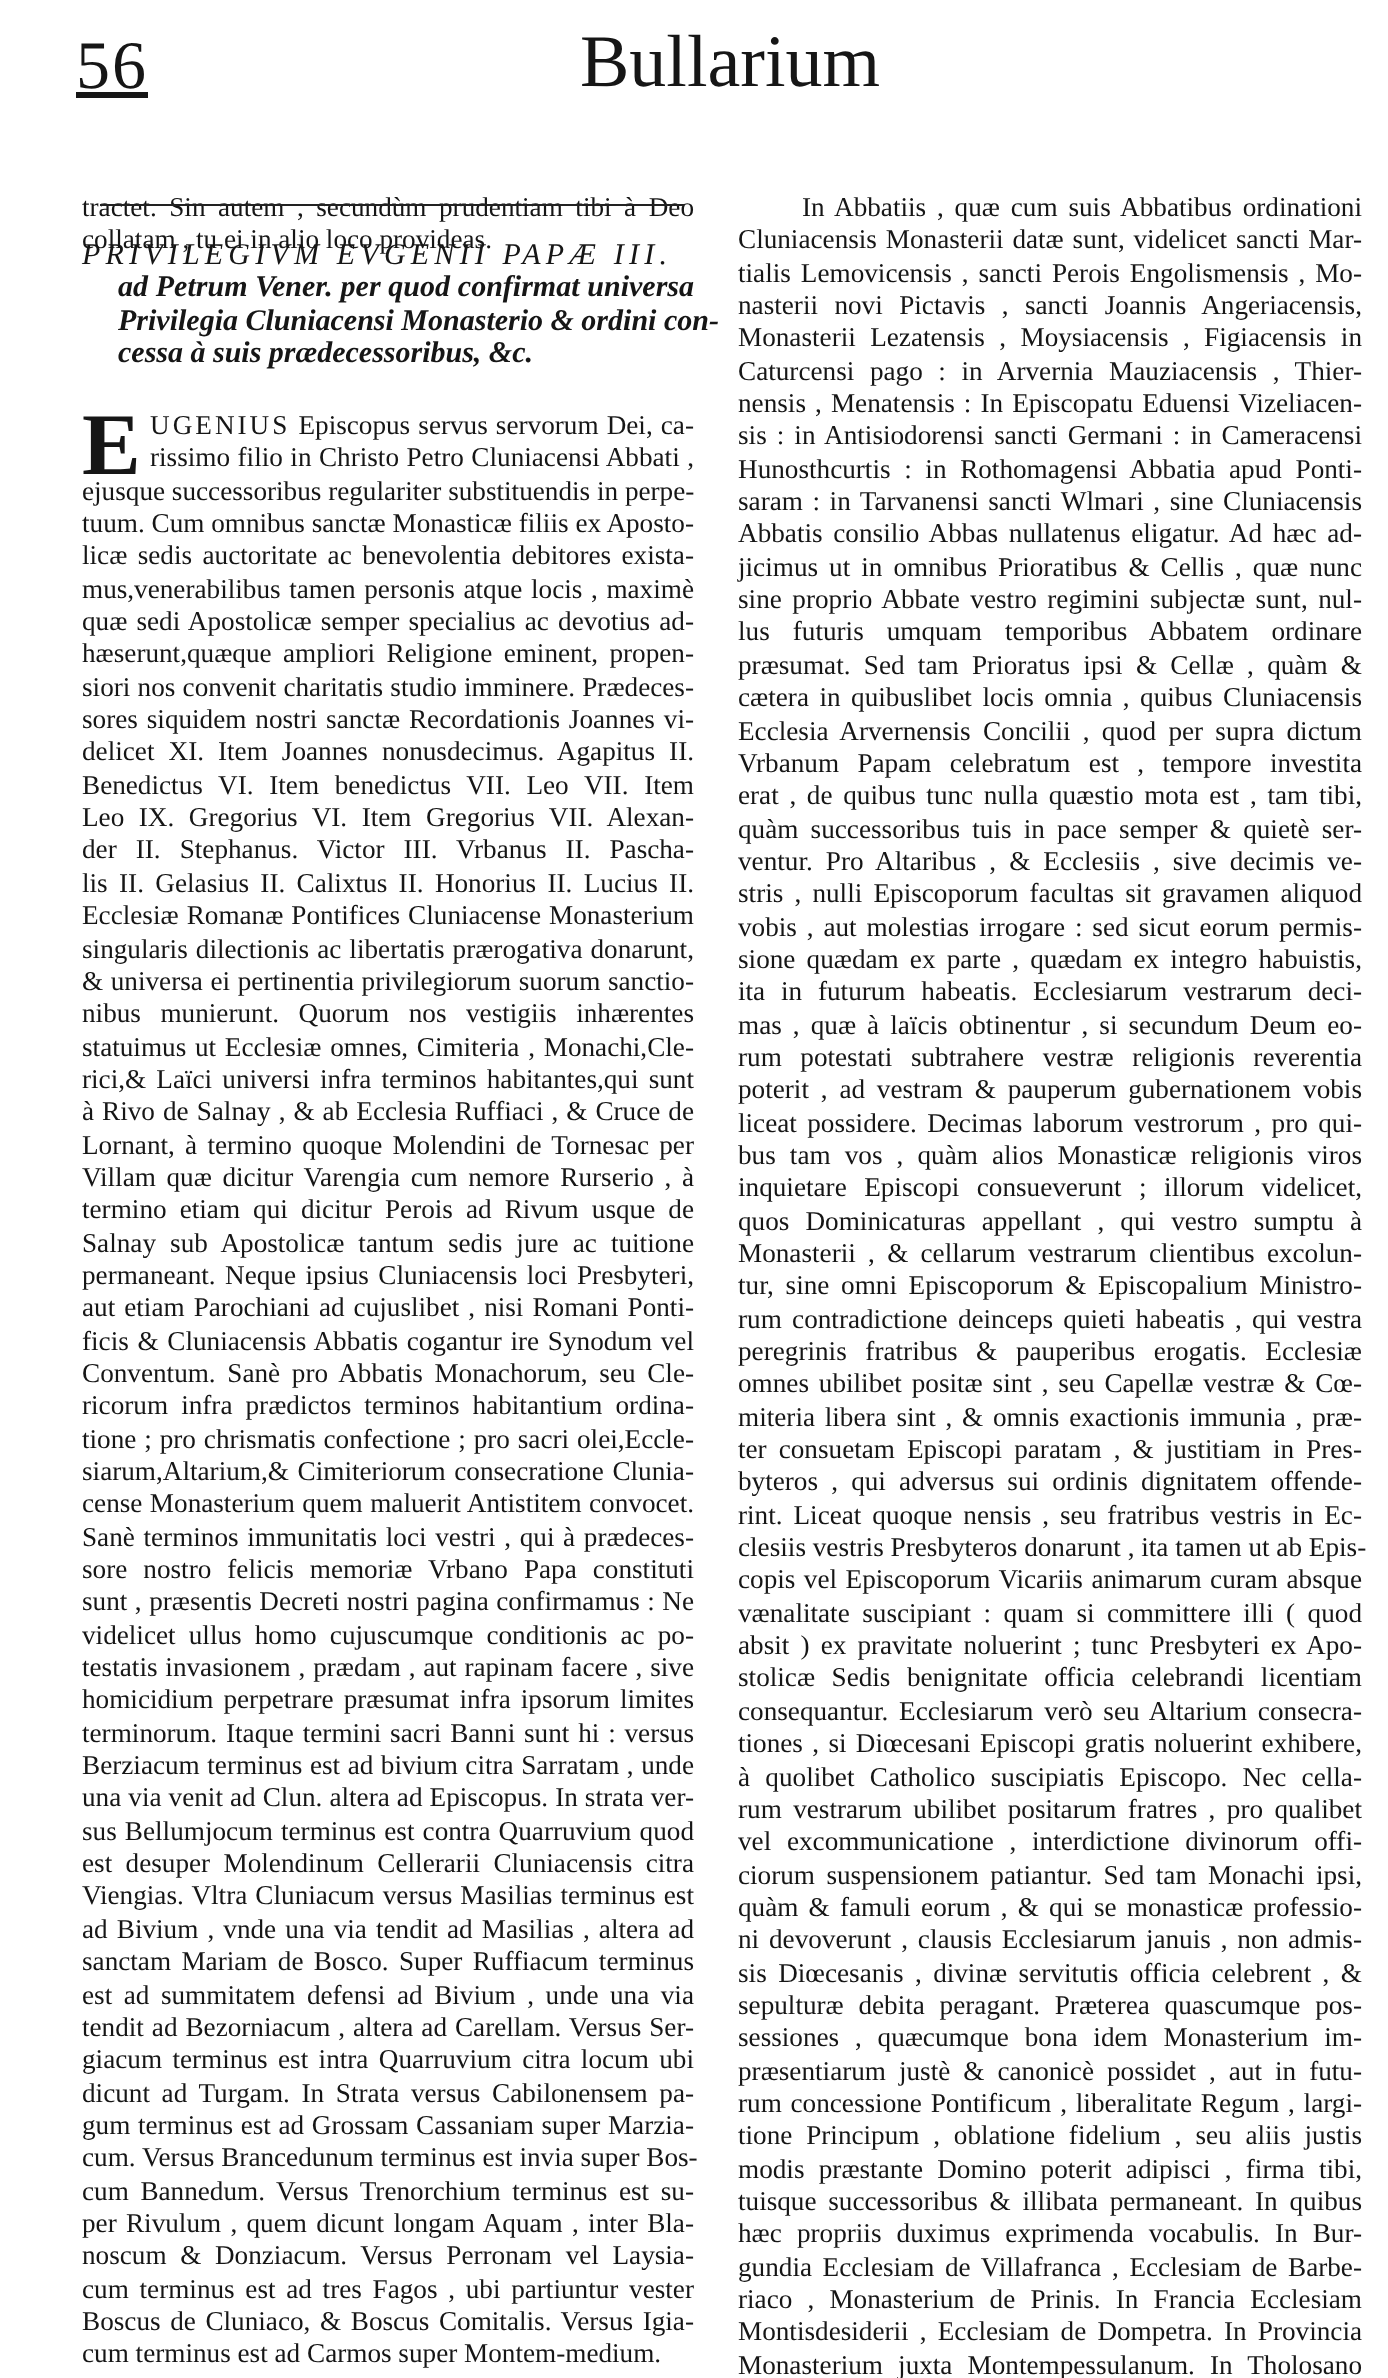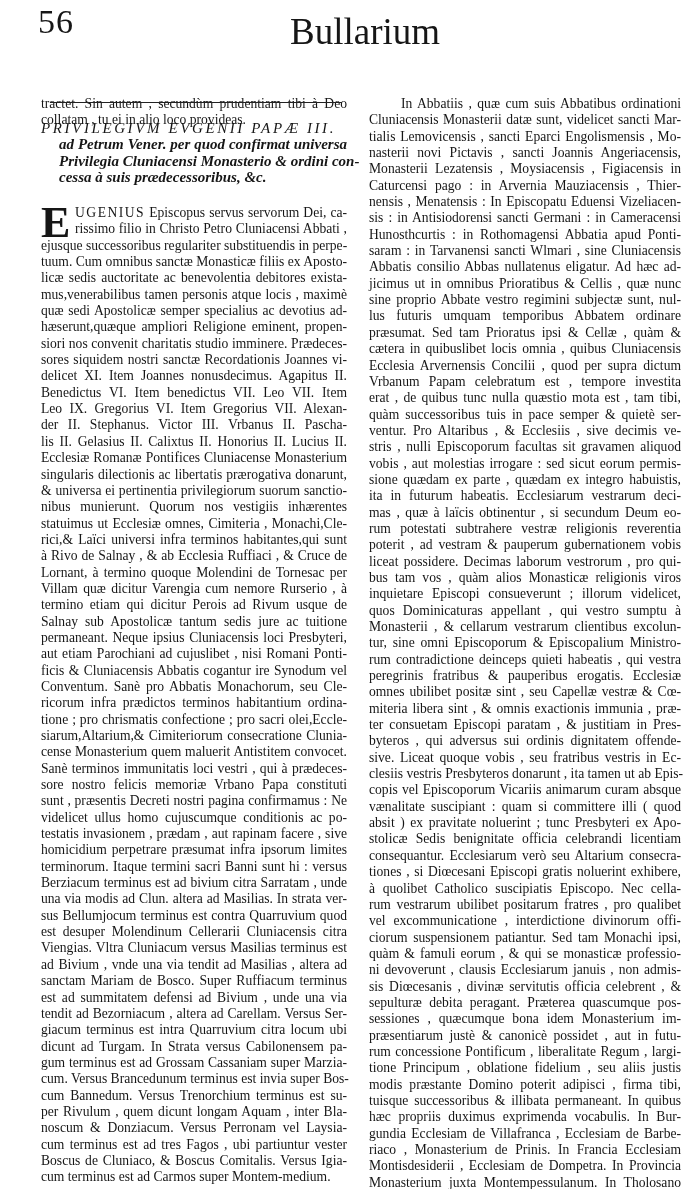--- a/index.html
+++ b/index.html
@@ -2,22 +2,22 @@
 <html><head>
 <meta charset="utf-8">
 <style>
   html, body { margin: 0; padding: 0; background: #ffffff; }
   body {
     width: 694px; height: 1189px; overflow: hidden; position: relative;
     font-family: "Liberation Serif", "DejaVu Serif", serif;
     color: #161616;
   }
   .page-number {
-    position: absolute; left: 38px; top: 2px;
-    font-size: 34px; line-height: 40px; letter-spacing: 1px;
+    position: absolute; left: 38px; top: 14px;
+    font-size: 34px; line-height: 40px; letter-spacing: 1px; text-decoration: underline;
   }
   .running-head {
     position: absolute; left: 290px; top: 10px;
     font-size: 37px; line-height: 44px;
   }
   .col {
     position: absolute; top: 56px;
     font-size: 13.6px; line-height: 16.35px;
     text-align: justify;
     margin-top: 40px;
@@ -116,21 +116,21 @@
     <span class="line">siarum,Altarium,&amp; Cimiteriorum consecratione Clunia-</span>
     <span class="line">cense Monasterium quem maluerit Antistitem convocet.</span>
     <span class="line">Sanè terminos immunitatis loci vestri , qui à prædeces-</span>
     <span class="line">sore nostro felicis memoriæ Vrbano Papa constituti</span>
     <span class="line">sunt , præsentis Decreti nostri pagina confirmamus : Ne</span>
     <span class="line">videlicet ullus homo cujuscumque conditionis ac po-</span>
     <span class="line">testatis invasionem , prædam , aut rapinam facere , sive</span>
     <span class="line">homicidium perpetrare præsumat infra ipsorum limites</span>
     <span class="line">terminorum. Itaque termini sacri Banni sunt hi : versus</span>
     <span class="line">Berziacum terminus est ad bivium citra Sarratam , unde</span>
-    <span class="line">una via modis ad Clun. altera ad Masilias. In strata ver-</span>
+    <span class="line">una via venit ad Clun. altera ad Episcopus. In strata ver-</span>
     <span class="line">sus Bellumjocum terminus est contra Quarruvium quod</span>
     <span class="line">est desuper Molendinum Cellerarii Cluniacensis citra</span>
     <span class="line">Viengias. Vltra Cluniacum versus Masilias terminus est</span>
     <span class="line">ad Bivium , vnde una via tendit ad Masilias , altera ad</span>
     <span class="line">sanctam Mariam de Bosco. Super Ruffiacum terminus</span>
     <span class="line">est ad summitatem defensi ad Bivium , unde una via</span>
     <span class="line">tendit ad Bezorniacum , altera ad Carellam. Versus Ser-</span>
     <span class="line">giacum terminus est intra Quarruvium citra locum ubi</span>
     <span class="line">dicunt ad Turgam. In Strata versus Cabilonensem pa-</span>
     <span class="line">gum terminus est ad Grossam Cassaniam super Marzia-</span>
@@ -139,21 +139,21 @@
     <span class="line">per Rivulum , quem dicunt longam Aquam , inter Bla-</span>
     <span class="line">noscum &amp; Donziacum. Versus Perronam vel Laysia-</span>
     <span class="line">cum terminus est ad tres Fagos , ubi partiuntur vester</span>
     <span class="line">Boscus de Cluniaco, &amp; Boscus Comitalis. Versus Igia-</span>
     <span class="line last">cum terminus est ad Carmos super Montem-medium.</span>
   </div>
 
 <div class="col col-right" id="right-body">
     <span class="line indent">In Abbatiis , quæ cum suis Abbatibus ordinationi</span>
     <span class="line">Cluniacensis Monasterii datæ sunt, videlicet sancti Mar-</span>
-    <span class="line">tialis Lemovicensis , sancti Eparci Engolismensis , Mo-</span>
+    <span class="line">tialis Lemovicensis , sancti Perois Engolismensis , Mo-</span>
     <span class="line">nasterii novi Pictavis , sancti Joannis Angeriacensis,</span>
     <span class="line">Monasterii Lezatensis , Moysiacensis , Figiacensis in</span>
     <span class="line">Caturcensi pago : in Arvernia Mauziacensis , Thier-</span>
     <span class="line">nensis , Menatensis : In Episcopatu Eduensi Vizeliacen-</span>
     <span class="line">sis : in Antisiodorensi sancti Germani : in Cameracensi</span>
     <span class="line">Hunosthcurtis : in Rothomagensi Abbatia apud Ponti-</span>
     <span class="line">saram : in Tarvanensi sancti Wlmari , sine Cluniacensis</span>
     <span class="line">Abbatis consilio Abbas nullatenus eligatur. Ad hæc ad-</span>
     <span class="line">jicimus ut in omnibus Prioratibus &amp; Cellis , quæ nunc</span>
     <span class="line">sine proprio Abbate vestro regimini subjectæ sunt, nul-</span>
@@ -177,21 +177,21 @@
     <span class="line">inquietare Episcopi consueverunt ; illorum videlicet,</span>
     <span class="line">quos Dominicaturas appellant , qui vestro sumptu à</span>
     <span class="line">Monasterii , &amp; cellarum vestrarum clientibus excolun-</span>
     <span class="line">tur, sine omni Episcoporum &amp; Episcopalium Ministro-</span>
     <span class="line">rum contradictione deinceps quieti habeatis , qui vestra</span>
     <span class="line">peregrinis fratribus &amp; pauperibus erogatis. Ecclesiæ</span>
     <span class="line">omnes ubilibet positæ sint , seu Capellæ vestræ &amp; Cœ-</span>
     <span class="line">miteria libera sint , &amp; omnis exactionis immunia , præ-</span>
     <span class="line">ter consuetam Episcopi paratam , &amp; justitiam in Pres-</span>
     <span class="line">byteros , qui adversus sui ordinis dignitatem offende-</span>
-    <span class="line">sive. Liceat quoque vobis , seu fratribus vestris in Ec-</span>
+    <span class="line">rint. Liceat quoque nensis , seu fratribus vestris in Ec-</span>
     <span class="line">clesiis vestris Presbyteros donarunt , ita tamen ut ab Epis-</span>
     <span class="line">copis vel Episcoporum Vicariis animarum curam absque</span>
     <span class="line">vænalitate suscipiant : quam si committere illi ( quod</span>
     <span class="line">absit ) ex pravitate noluerint ; tunc Presbyteri ex Apo-</span>
     <span class="line">stolicæ Sedis benignitate officia celebrandi licentiam</span>
     <span class="line">consequantur. Ecclesiarum verò seu Altarium consecra-</span>
     <span class="line">tiones , si Diœcesani Episcopi gratis noluerint exhibere,</span>
     <span class="line">à quolibet Catholico suscipiatis Episcopo. Nec cella-</span>
     <span class="line">rum vestrarum ubilibet positarum fratres , pro qualibet</span>
     <span class="line">vel excommunicatione , interdictione divinorum offi-</span>

